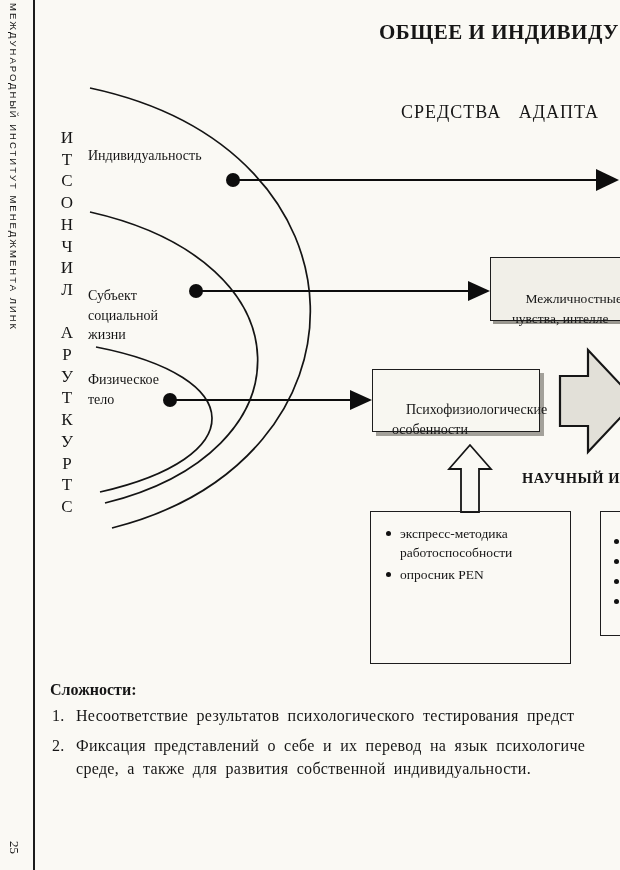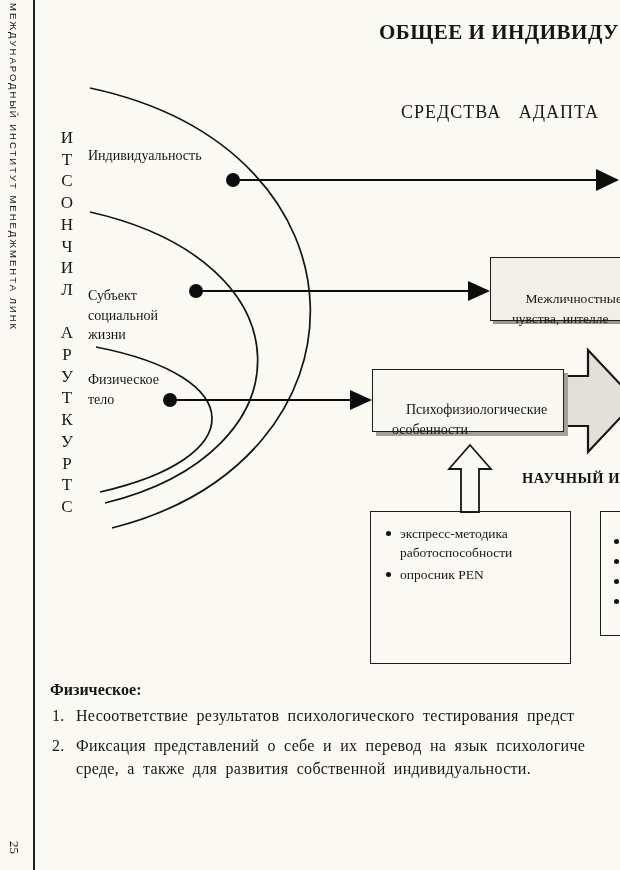--- a/index.html
+++ b/index.html
@@ -41,21 +41,21 @@
   
   .diagram-svg { position:absolute; left:0; top:0; }
   
   .dbox { position:absolute; box-sizing:border-box; border:1.6px solid #1d1d1d; }
   .box-interpersonal {
     left:490px; top:257px; width:148px; height:64px;
     background:#f1efe8; box-shadow:3px 3px 0 #98968e;
     padding:11px 0 0 21px; font-size:13.5px; line-height:20px; white-space:pre;
   }
   .box-psycho {
-    left:372px; top:369px; width:192px; height:63px;
+    left:372px; top:369px; width:168px; height:63px;
     background:#f8f7f1; box-shadow:4px 4px 0 #a3a19a;
     padding:10px 0 0 19px; font-size:14px; line-height:20px; white-space:pre;
   }
   .science-label {
     position:absolute; left:522px; top:470px; font-size:14.5px; font-weight:bold;
     letter-spacing:0.5px; white-space:nowrap;
   }
   .box-tools { left:370px; top:511px; width:201px; height:153px; padding:12px 8px 8px 12px; }
   .tools-list { list-style:none; margin:0; padding:0; }
   .tools-list li {
@@ -160,21 +160,21 @@
     </ul>
   </div>
 
   <div class="dbox box-tools-right">
     <div class="dot-row"></div>
     <div class="dot-row"></div>
     <div class="dot-row"></div>
     <div class="dot-row"></div>
   </div>
 
-  <div class="footer-heading">Физическое:</div>
+  <div class="footer-heading">Сложности:</div>
 
   <div class="footer-item fi-1">
     <span class="fnum">1.</span><span class="ftext">Несоответствие результатов психологического тестирования предст</span>
   </div>
 
   <div class="footer-item fi-2">
     <span class="fnum">2.</span><span class="ftext">Фиксация представлений о себе и их перевод на язык психологиче
 среде, а также для развития собственной индивидуальности.</span>
   </div>
 

